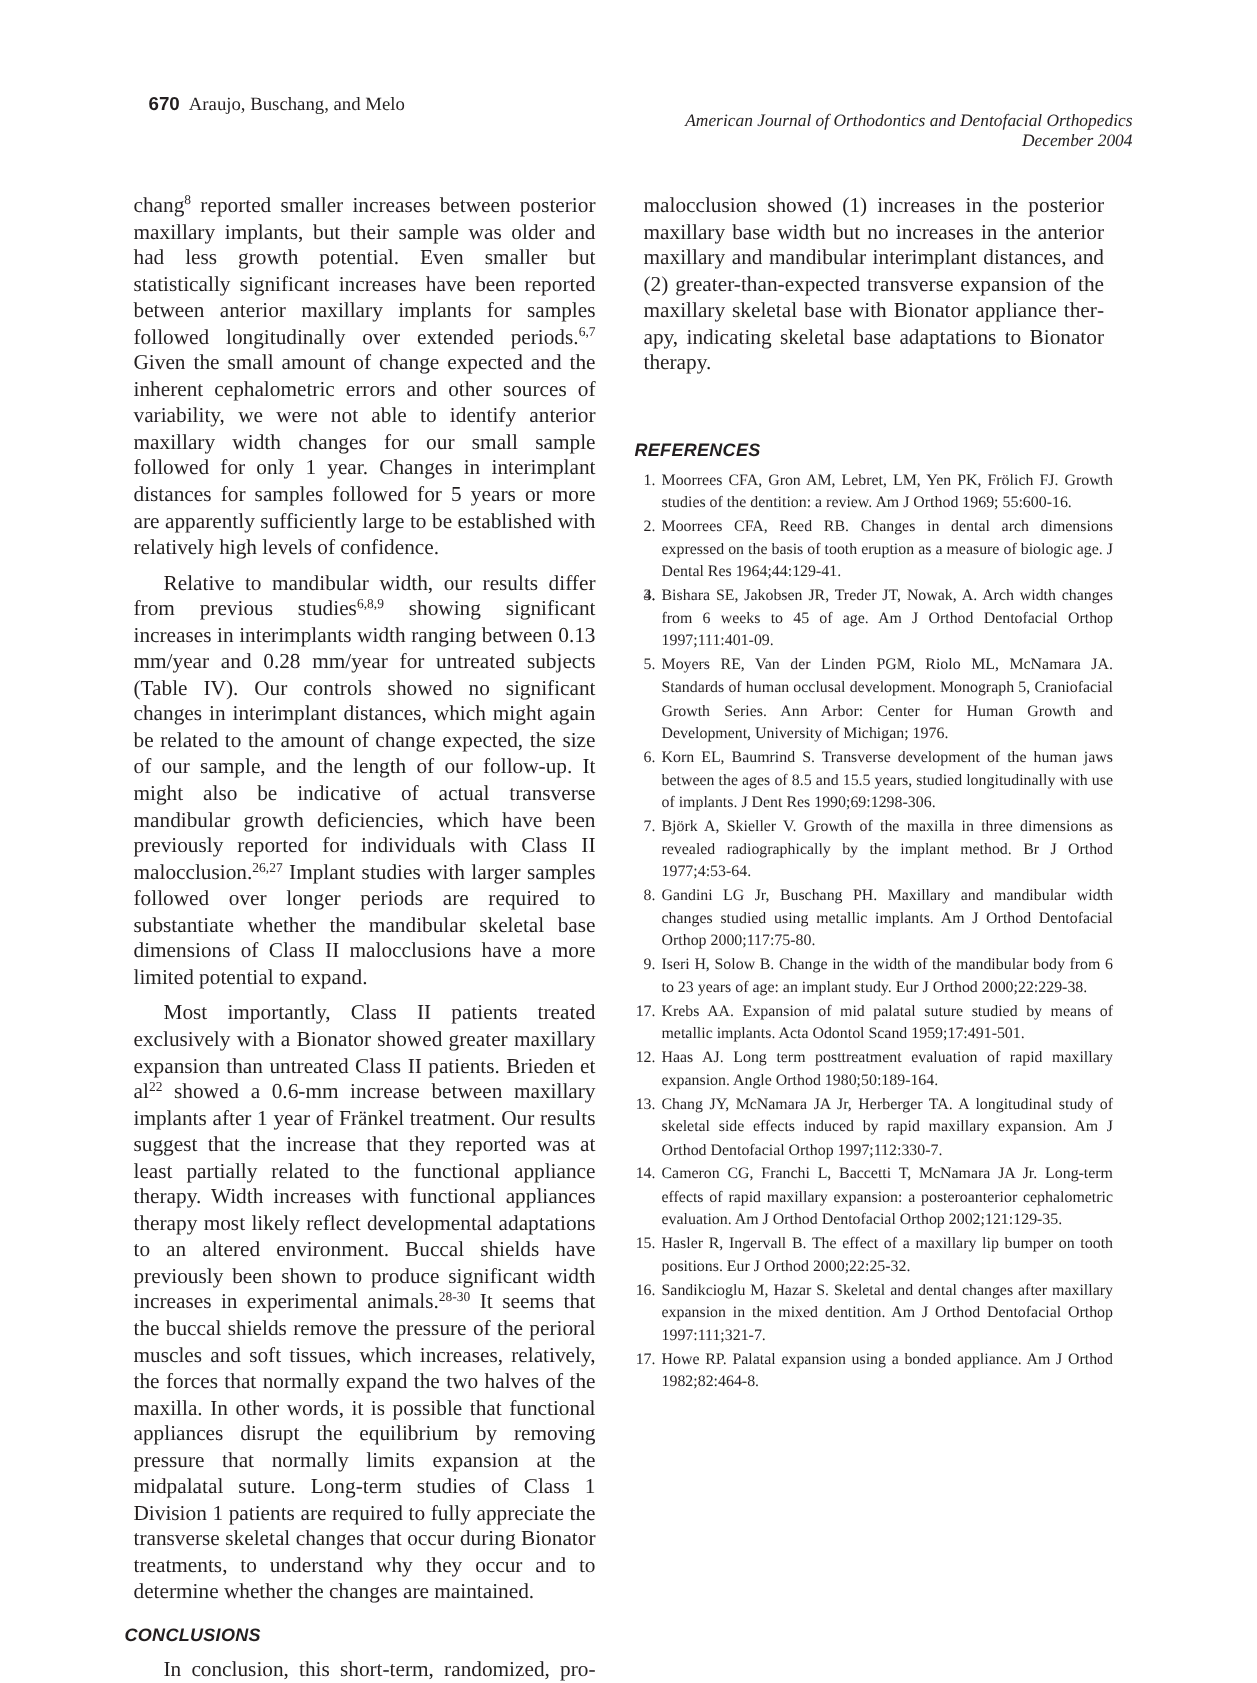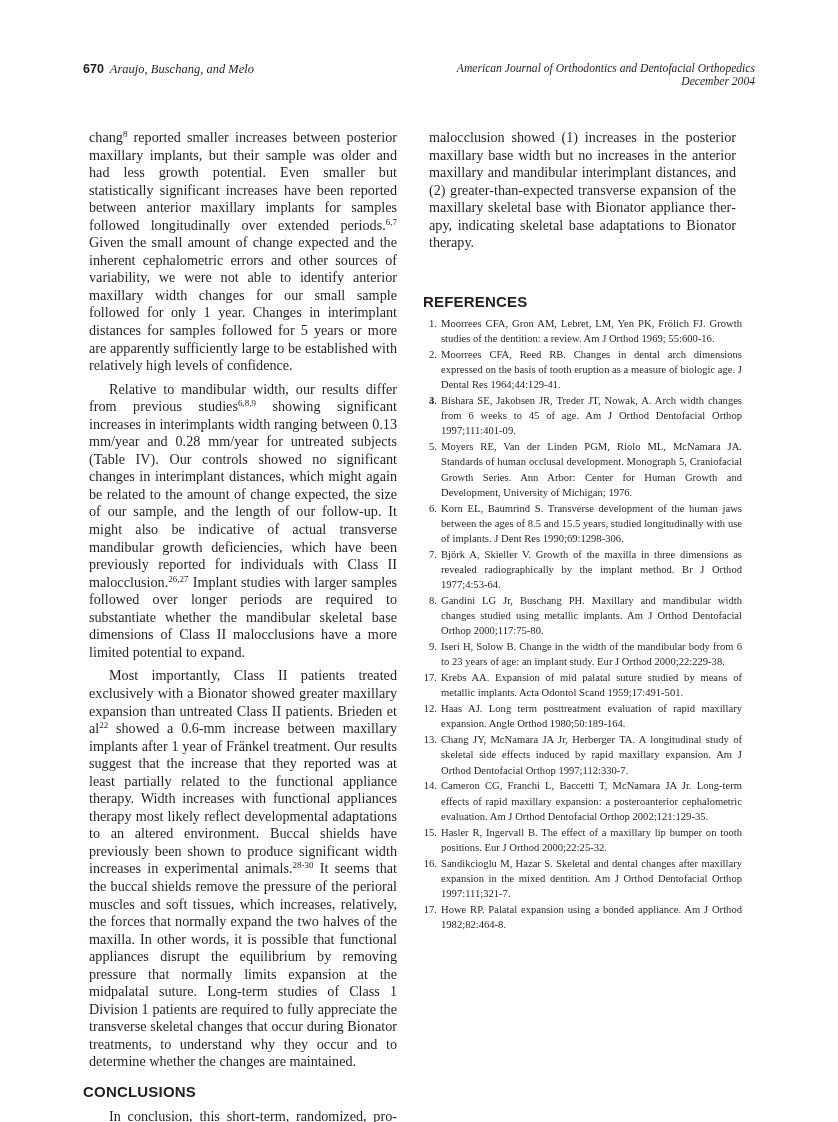--- a/index.html
+++ b/index.html
@@ -1,28 +1,28 @@
 <!DOCTYPE html>
 <html><head>
 <meta charset="utf-8">
 <style>
   html, body { margin: 0; padding: 0; background: #ffffff; }
   body { width: 838px; height: 1122px; position: relative; overflow: hidden; color: #231f20; }
   .page-header { position: absolute; left: 83px; top: 62px; width: 672px; height: 34px; }
   .hdr-left { position: absolute; left: 0; top: 0; font-family: "Liberation Serif", serif; font-size: 12.5px; }
-  .hdr-left .pgnum { font-family: "Liberation Sans", sans-serif; font-weight: bold; font-size: 12.5px; margin-right: 6px; }
-  .hdr-left .authors { font-style: italic; }
-  .hdr-right { position: absolute; right: 0; top: 0; text-align: right; font-family: "Liberation Serif", serif; font-style: italic; font-size: 11.6px; line-height: 13px; }
+  .hdr-left .pgnum { font-family: "Liberation Sans", sans-serif; font-weight: bold; font-size: 12.5px; margin-right: 6px; margin-left: 16px; }
+  .hdr-left .authors { }
+  .hdr-right { position: absolute; right: 0; top: 12px; text-align: right; font-family: "Liberation Serif", serif; font-style: italic; font-size: 11.6px; line-height: 13px; }
   .col { position: absolute; top: 123px; font-family: "Liberation Serif", serif; }
   .col-left { left: 83px; width: 320px; }
   .col-right { left: 423px; width: 319px; }
   .body-text { font-size: 14.2px; line-height: 17.55px; text-align: justify; margin: 6px; hyphens: manual; }
   .body-text.indent { text-indent: 20px; }
   sup { font-size: 9px; line-height: 0; vertical-align: 5px; }
-  .section-heading { font-family: "Liberation Sans", sans-serif; font-weight: bold; font-size: 15px; letter-spacing: 0.2px; margin: 12px 0 8px 0; }
+  .section-heading { font-family: "Liberation Sans", sans-serif; font-weight: bold; font-size: 12px; letter-spacing: 0.2px; margin: 12px 0 8px 0; font-style: italic; }
   .refs-heading { margin-top: 41px; margin-bottom: 6px; }
   .ref-list { list-style: none; margin: 0; padding: 0; }
   .ref-item { position: relative; padding-left: 18px; font-size: 10.6px; line-height: 15.2px; text-align: justify; margin: 0 0 0.6px 0; }
   .ref-num { position: absolute; left: 0; top: 0; width: 14px; text-align: right; }
 </style>
 </head>
 <body>
 
 <div class="page-header">
   <div class="hdr-left">

